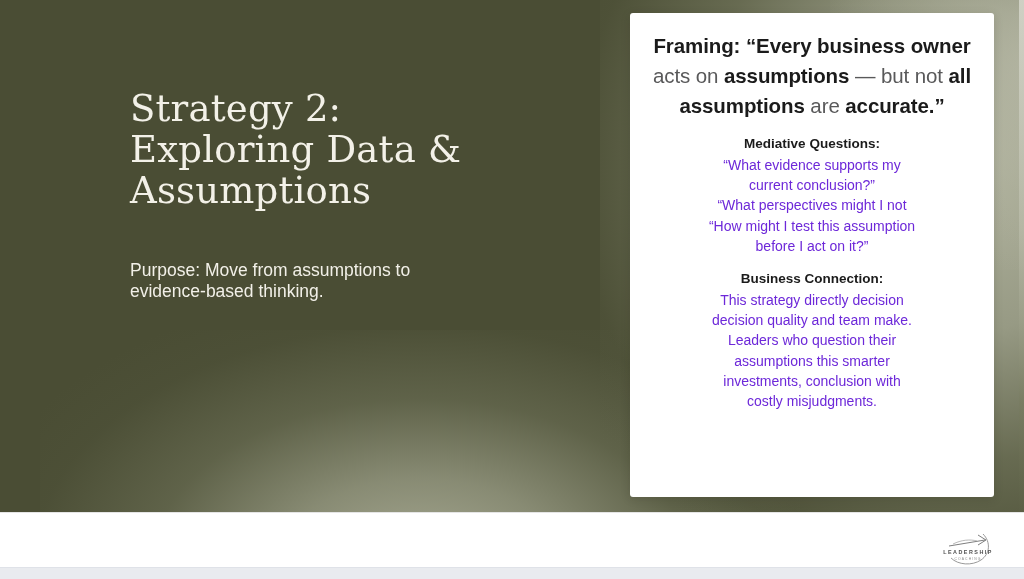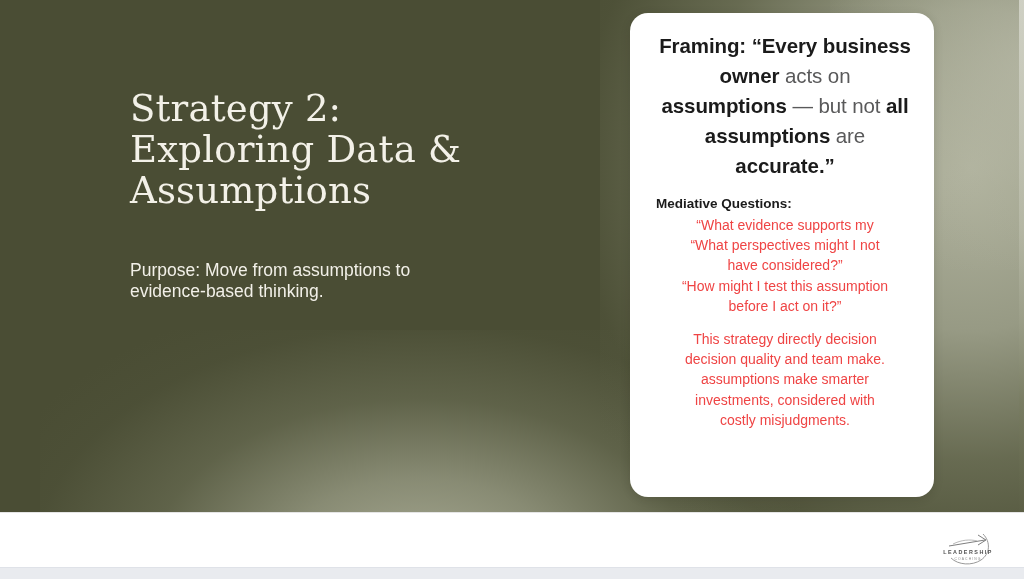--- a/index.html
+++ b/index.html
@@ -115,58 +115,59 @@
     line-height: 21px;
     font-weight: 400;
     color: #f2f0e8;
   }
 
   
   .card {
     position: absolute;
     left: 630px;
     top: 13px;
-    width: 304px;
+    width: 364px;
     height: 484px;
     background: #ffffff;
-    border-radius: 18px;
+    border-radius: 3px;
     box-shadow: 0 2px 10px rgba(30,33,20,0.16);
     box-sizing: border-box;
-    padding: 18px 20px 14px 26px;
+    padding: 18px 20px 14px 20px;
     overflow: hidden;
   }
   .card-heading {
     margin: 0;
     text-align: center;
     font-size: 20.5px;
     line-height: 30px;
     font-weight: 700;
     color: #1b1b1b;
     letter-spacing: -0.1px;
   }
   .card-heading .dim {
     color: #59595a;
     font-weight: 400;
   }
   .section {
     margin-top: 13px;
   }
   .section-label {
+    text-align: center;
     font-size: 13.5px;
     font-weight: 700;
     color: #1b1b1b;
     line-height: 20px;
     margin: 0 0 1px 0;
   }
   .section-body {
     text-align: center;
     font-size: 14px;
     line-height: 20.2px;
     font-weight: 400;
-    color: #ef4444;
+    color: #6d28d9;
     margin: 0;
   }
   .q-line {
     display: block;
   }
 
   
   .footer {
     position: absolute;
     left: 0;
@@ -247,33 +248,35 @@
     <p class="slide-purpose">Purpose: Move from assumptions to evidence-based thinking.</p>
   </div>
 
   <div class="card">
     <h2 class="card-heading"><span>Framing: “Every business owner</span><span class="dim"> acts on </span><span>assumptions</span><span class="dim"> — but not </span><span>all assumptions</span><span class="dim"> are </span><span>accurate.”</span></h2>
 
     <div class="section">
       <div class="section-label">Mediative Questions:</div>
       <div class="section-body">
           <span class="q-line">“What evidence supports my</span>
+          <span class="q-line">current conclusion?”</span>
           <span class="q-line">“What perspectives might I not</span>
-          <span class="q-line">have considered?”</span>
           <span class="q-line">“How might I test this assumption</span>
           <span class="q-line">before I act on it?”</span>
         </div>
     </div>
 
     <div class="section">
+      <div class="section-label">Business Connection:</div>
       <div class="section-body">
           <span class="q-line">This strategy directly decision</span>
           <span class="q-line">decision quality and team make.</span>
-          <span class="q-line">assumptions make smarter</span>
-          <span class="q-line">investments, considered with</span>
+          <span class="q-line">Leaders who question their</span>
+          <span class="q-line">assumptions this smarter</span>
+          <span class="q-line">investments, conclusion with</span>
           <span class="q-line">costly misjudgments.</span>
         </div>
     </div>
   </div>
 
   <div class="footer">
     <div class="footer-rule"></div>
   </div>
 
   <div class="logo">

